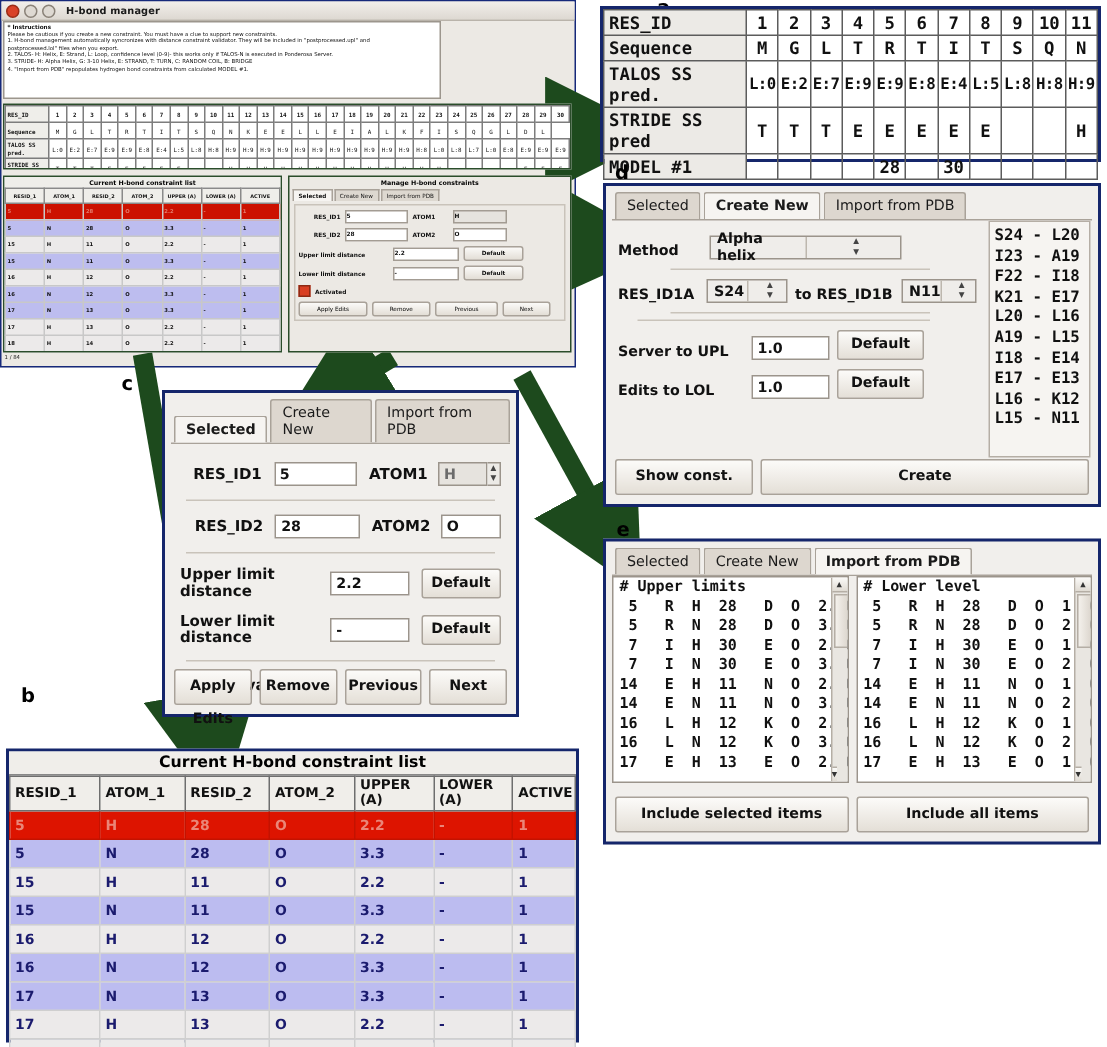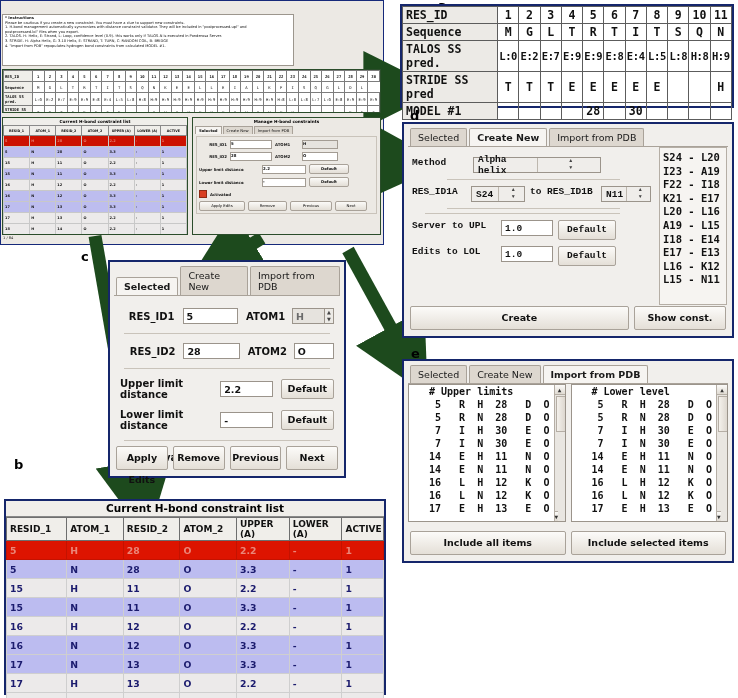--- a/index.html
+++ b/index.html
@@ -111,35 +111,35 @@
   .footrow{position:absolute;left:6px;right:6px;bottom:6px;display:flex;gap:5px;}
   .footrow .dbtn{flex:1;height:22px;line-height:22px;font-weight:bold;}
 
   
   #pd{left:402px;top:122px;width:332px;height:216px;}
   #pd .body{display:flex;height:158px;padding:0 5px;gap:5px;box-sizing:border-box;}
   #pd .left{flex:1;position:relative;}
   #pd .right{width:104px;background:#f6f4f1;border:1px solid #b5aea5;
              font-family:"DejaVu Sans Mono","Liberation Mono",monospace;
              font-size:10.5px;font-weight:bold;line-height:13.6px;padding:3px 0 0 3px;color:#111;box-sizing:border-box;}
-  .drow{display:flex;align-items:flex-start;gap:5px;font-size:9.5px;font-weight:bold;color:#111;margin:6px 3px;font-family:Liberation Mono, monospace;}
+  .drow{display:flex;align-items:flex-end;gap:5px;font-size:9.5px;font-weight:bold;color:#111;margin:6px 3px;}
   .selbox{display:flex;background:#efedea;border:1px solid #9b948b;height:16px;align-items:center;box-sizing:border-box;}
   .selbox span{flex:1;font-size:9.5px;padding-left:4px;font-weight:bold;color:#111;}
   .selbox .sp{width:11px;display:flex;flex-direction:column;border-left:1px solid #bdb7ae;height:100%;}
   .selbox .sp i{flex:1;font-style:normal;font-size:5px;line-height:7px;text-align:center;color:#444;}
   .selbox.dim{background:#e6e3de;}
   .selbox.dim span{color:#9a9a9a;}
   #pd .footrow .dbtn{height:22px;line-height:22px;}
 
   
   #pe{left:402px;top:359px;width:332px;height:204px;}
   #pe .lists{display:flex;gap:5px;padding:0 4px;height:138px;box-sizing:border-box;}
   .lbox{flex:1;background:#fff;border:1px solid #9b948b;position:relative;overflow:hidden;
         font-family:"DejaVu Sans Mono","Liberation Mono",monospace;font-size:10px;font-weight:bold;color:#111;}
-  .lbox .lrow{height:13px;line-height:13px;white-space:pre;padding-left:20px;}
+  .lbox .lrow{height:13px;line-height:13px;white-space:pre;padding-left:4px;}
   .sbar{position:absolute;right:0;top:0;width:10px;height:100%;background:#e9e6e1;border-left:1px solid #b5aea5;}
   .sbar .ar{height:9px;background:linear-gradient(#fbfaf8,#e0dbd3);border-bottom:1px solid #b5aea5;
             font-size:6px;line-height:9px;text-align:center;color:#333;}
   .sbar .ar.bot{position:absolute;bottom:0;border-bottom:none;border-top:1px solid #b5aea5;}
   .sbar .thumb{position:absolute;top:11px;left:1px;width:8px;height:34px;
                background:linear-gradient(90deg,#f4f1ec,#ddd7cf);border:1px solid #b5aea5;}
 
   
   svg.arrows{position:absolute;left:0;top:0;width:738px;height:698px;pointer-events:none;}
 </style>
@@ -158,20 +158,26 @@
   <path d="M345,160 L396,162" stroke="#1d4a1d" stroke-width="13" fill="none" marker-end="url(#ah)"></path>
 
   <path d="M262,238 L229,258" stroke="#1d4a1d" stroke-width="13" fill="none" marker-end="url(#ah)"></path>
 
   <path d="M95,236 L139,490" stroke="#1d4a1d" stroke-width="13" fill="none" marker-end="url(#ah)"></path>
 
   <path d="M348,250 L404,352" stroke="#1d4a1d" stroke-width="13" fill="none" marker-end="url(#ah)"></path>
 </svg>
 
 <div id="mainwin">
+  <div id="titlebar">
+    <span class="tbdot r"></span>
+    <span class="tbdot g"></span>
+    <span class="tbdot b"></span>
+    <span id="titletext">H-bond manager</span>
+  </div>
 
   <div id="instrbox">
     <div class="ln hd">* Instructions</div>
     <div class="ln">Please be cautious if you create a new constraint. You must have a clue to support new constraints.</div>
     <div class="ln">1. H-bond management automatically syncronizes with distance constraint validator. They will be included in "postprocessed.upl" and</div>
     <div class="ln">postprocessed.lol" files when you export.</div>
     <div class="ln">2. TALOS- H: Helix, E: Strand, L: Loop, confidence level (0-9)- this works only if TALOS-N is executed in Ponderosa Server.</div>
     <div class="ln">3. STRIDE- H: Alpha Helix, G: 3-10 Helix, E: STRAND, T: TURN, C: RANDOM COIL, B: BRIDGE</div>
     <div class="ln">4. "Import from PDB" repopulates hydrogen bond constraints from calculated MODEL #1.</div>
   </div>
@@ -774,22 +780,22 @@
         <div>L20 - L16</div>
         <div>A19 - L15</div>
         <div>I18 - E14</div>
         <div>E17 - E13</div>
         <div>L16 - K12</div>
         <div>L15 - N11</div>
       </div>
   </div>
 
   <div class="footrow">
+    <span class="dbtn" style="flex:1">Show const.</span>
     <span class="dbtn" style="flex:2.4">Create</span>
-    <span class="dbtn" style="flex:1">Show const.</span>
   </div>
 </div>
 
 <div class="plabel" style="left:411px;top:346px;">e</div>
 <div class="panel" id="pe">
   <div class="tabrow">
     <span class="tab">Selected</span>
     <span class="tab">Create New</span>
     <span class="tab on">Import from PDB</span>
   </div>
@@ -830,16 +836,16 @@
         </div>
       <div class="sbar">
         <div class="ar">▲</div>
         <div class="thumb"></div>
         <div class="ar bot">▼</div>
       </div>
     </div>
   </div>
 
   <div class="footrow">
+    <span class="dbtn">Include selected items</span>
     <span class="dbtn">Include all items</span>
-    <span class="dbtn">Include selected items</span>
   </div>
 </div>
 
 </body></html>

